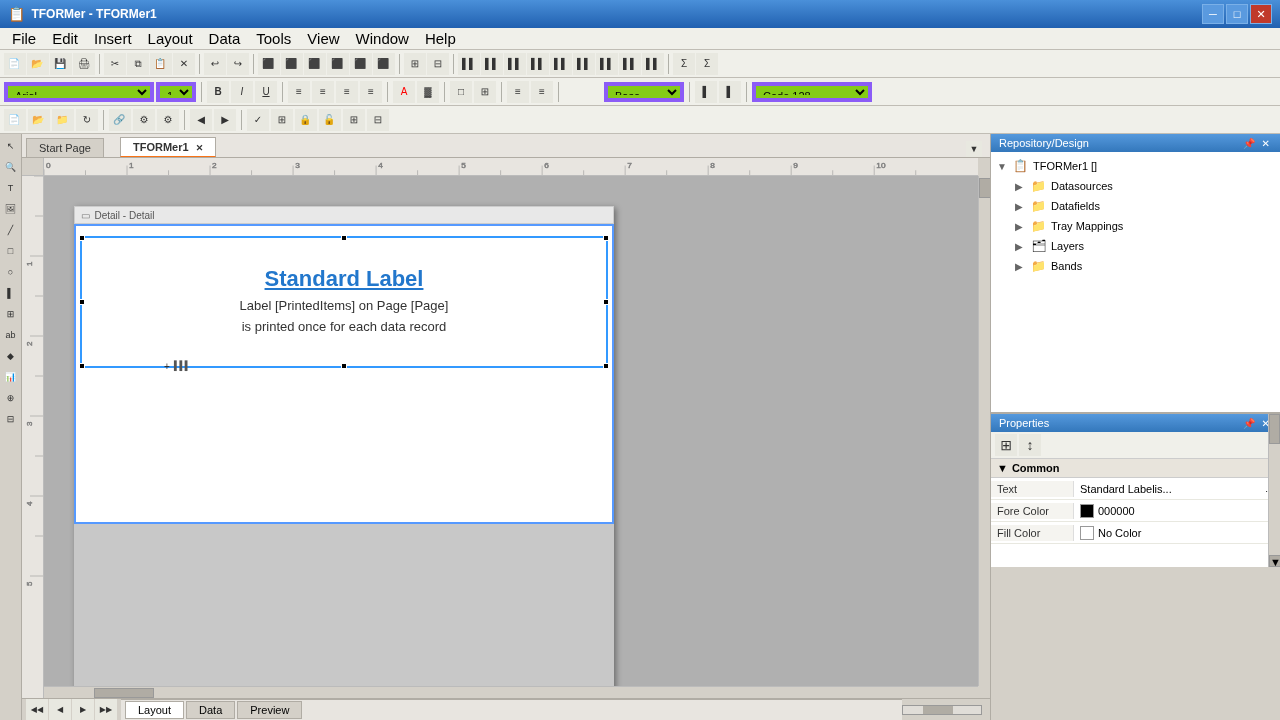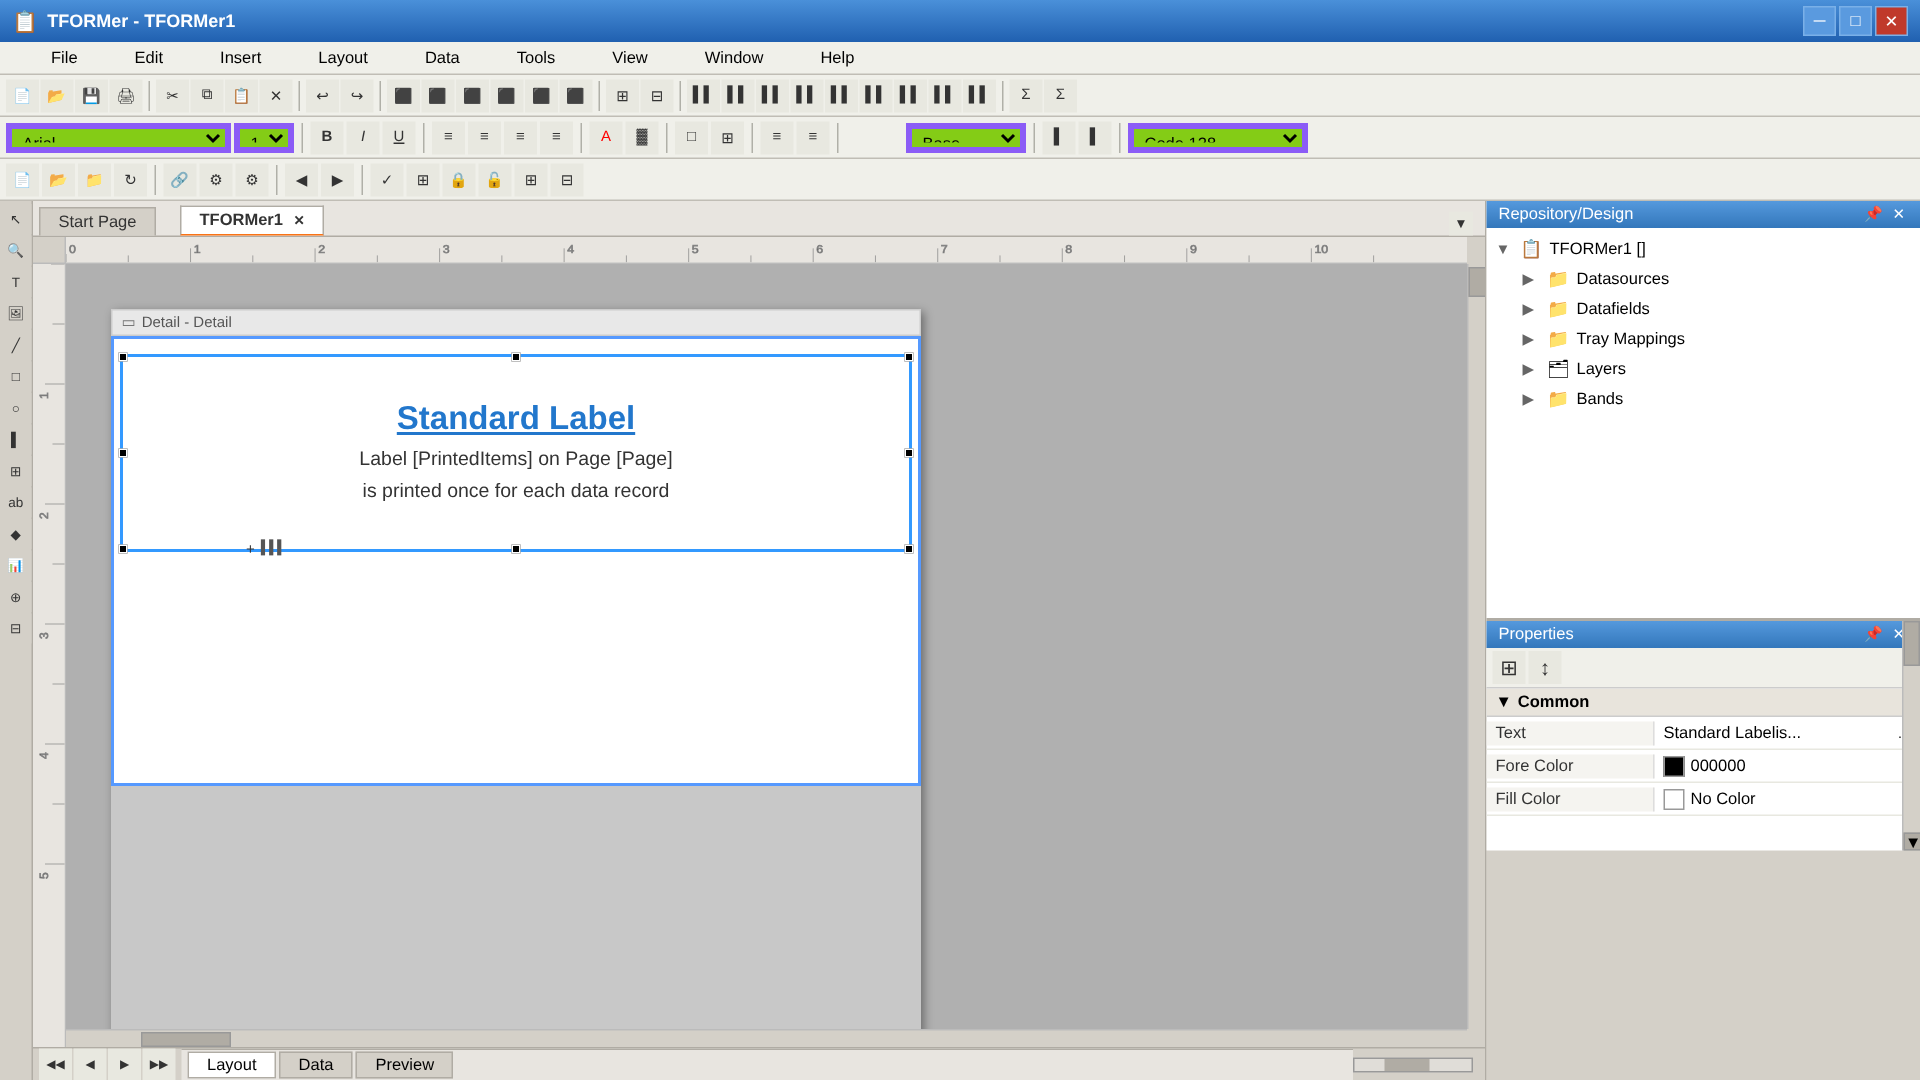--- a/index.html
+++ b/index.html
@@ -34,23 +34,22 @@
       background: #f0f0ea;
       border-bottom: 1px solid #c0bdb5;
       height: 22px;
       display: flex;
       align-items: center;
       padding: 0 4px;
     }
     .menu-item {
       padding: 2px 8px;
       cursor: pointer;
-      font-size: 11px;
+      font-size: 15px;
       color: #000;
-      margin-left: 22px;
     }
 
     
     #toolbar1 {
       background: #f0f0ea;
       border-bottom: 1px solid #c0bdb5;
       height: 28px;
       display: flex;
       align-items: center;
       padding: 2px 4px;
@@ -336,21 +335,21 @@
       gap: 4px;
       border-bottom: 1px solid #ccc;
     }
     .prop-row {
       display: flex;
       border-bottom: 1px solid #e8e8e0;
       min-height: 22px;
       align-items: center;
     }
     .prop-name {
-      width: 112px;
+      width: 83px;
       padding: 2px 6px;
       font-size: 11px;
       color: #333;
       border-right: 1px solid #ddd;
       background: #f5f4f0;
     }
     .prop-value {
       flex: 1;
       padding: 2px 6px;
       font-size: 11px;

